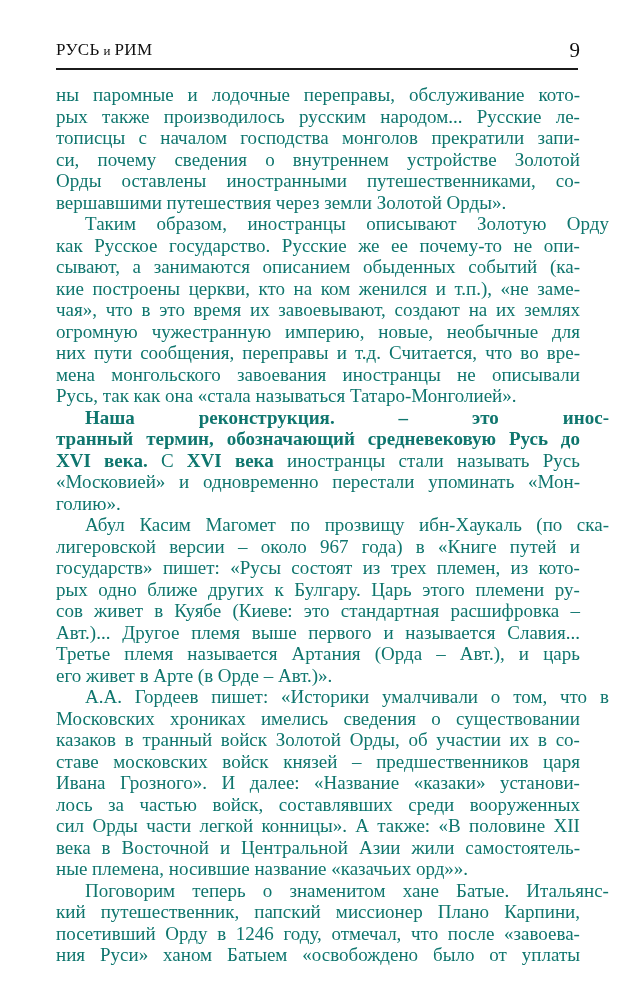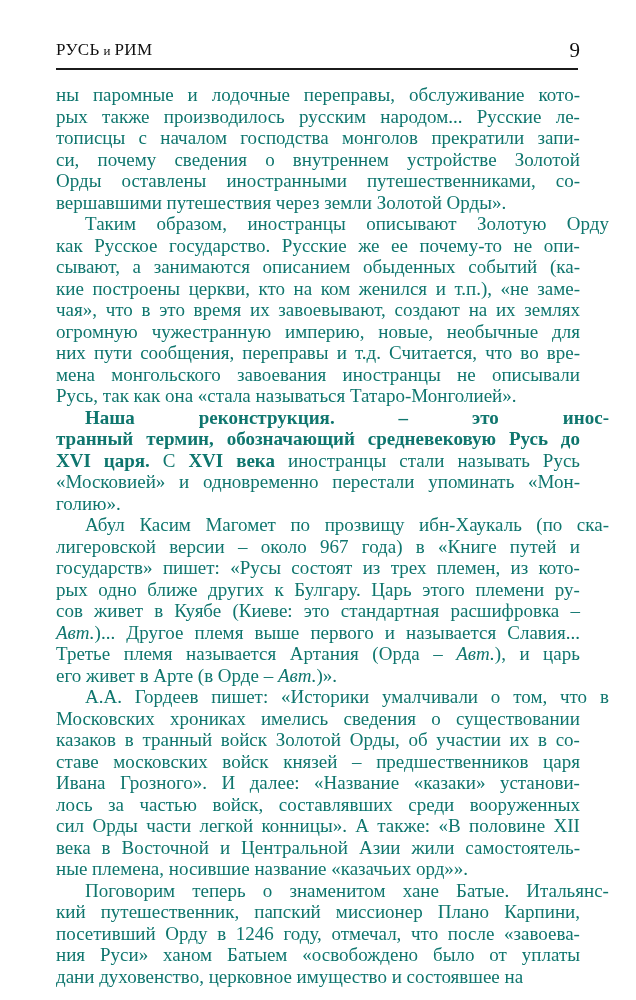--- a/index.html
+++ b/index.html
@@ -84,21 +84,21 @@
     width: 524px;
   }
   .j > span { white-space: pre; }
 
   
   .nj { display: block; }
 
   .ind { padding-left: 29px; }
 
   .b { font-weight: bold; }
-  .i { font-style: italic; }
+  .i { }
 </style>
 </head>
 <body>
 
 <div class="page">
 
   <div class="runhead">
     <div class="runhead-title">
       <span>РУСЬ</span><span class="sm"> и </span><span>РИМ</span>
     </div>
@@ -249,21 +249,21 @@
         <div class="ln j">
           <span class="b">транный</span>
           <span class="b">термин,</span>
           <span class="b">обозначающий</span>
           <span class="b">средневековую</span>
           <span class="b">Русь</span>
           <span class="b">до</span>
         </div>
         <div class="ln j">
           <span class="b">XVI</span>
-          <span class="b">царя.</span>
+          <span class="b">века.</span>
           <span>С</span>
           <span class="b">XVI</span>
           <span class="b">века</span>
           <span>иностранцы</span>
           <span>стали</span>
           <span>называть</span>
           <span>Русь</span>
         </div>
         <div class="ln j">
           <span>«Московией»</span>
@@ -471,17 +471,16 @@
         <div class="ln j">
           <span>ния</span>
           <span>Руси»</span>
           <span>ханом</span>
           <span>Батыем</span>
           <span>«освобождено</span>
           <span>было</span>
           <span>от</span>
           <span>уплаты</span>
         </div>
-        <div class="ln nj"><span>дани духовенство, церковное имущество и состоявшее на</span></div>
       </div>
     </div>
 
 </div>
 
 </body></html>

